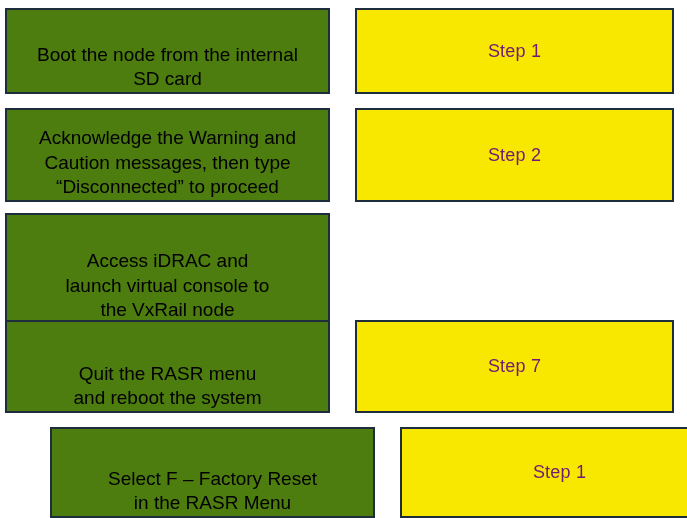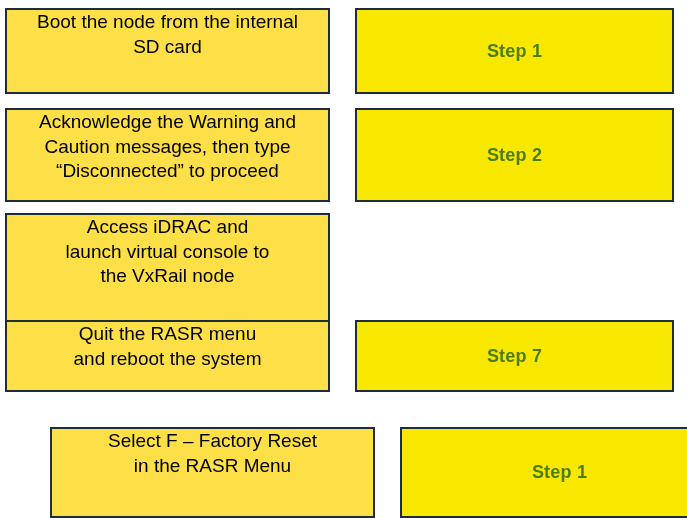--- a/index.html
+++ b/index.html
@@ -36,24 +36,24 @@
   .match-row {
     position: absolute;
     left: 0;
     width: 687px;
   }
   .prompt-box {
     position: absolute;
     left: 5px;
     width: 325px;
     box-sizing: border-box;
-    background: #fde047;
+    background: #4d7c0f;
     border: 2px solid #1d2d3c;
     display: flex;
-    align-items: flex-start;
+    align-items: flex-end;
     justify-content: center;
     text-align: center;
   }
   .prompt-text {
     font-family: "Liberation Sans", sans-serif;
     font-size: 19px;
     font-weight: 400;
     color: #000000;
     line-height: 1.30;
     padding: 0 6px;
@@ -67,30 +67,30 @@
     background: #F8E800;
     border: 2px solid #1d2d3c;
     display: flex;
     align-items: center;
     justify-content: center;
     text-align: center;
   }
   .target-text {
     font-family: "Liberation Sans", sans-serif;
     font-size: 18px;
-    font-weight: 700;
-    color: #4d7c0f;
+    font-weight: 400;
+    color: #701a75;
     letter-spacing: 0.2px;
   }
 
   
   #row-1 { top: 8px;   height: 86px; }
   #row-2 { top: 108px; height: 94px; border-radius: 21px; }
   #row-3 { top: 213px; height: 112px; }
-  #row-4 { top: 320px; height: 72px; }
+  #row-4 { top: 320px; height: 93px; }
   #row-5 { top: 427px; height: 91px; margin-left: 45px; }
   .match-row .prompt-box,
   .match-row .target-box { top: 0; height: 100%; }
 </style>
 </head>
 <body>
 
 <div id="watermark-layer"></div>
 
 <div id="match-area">

